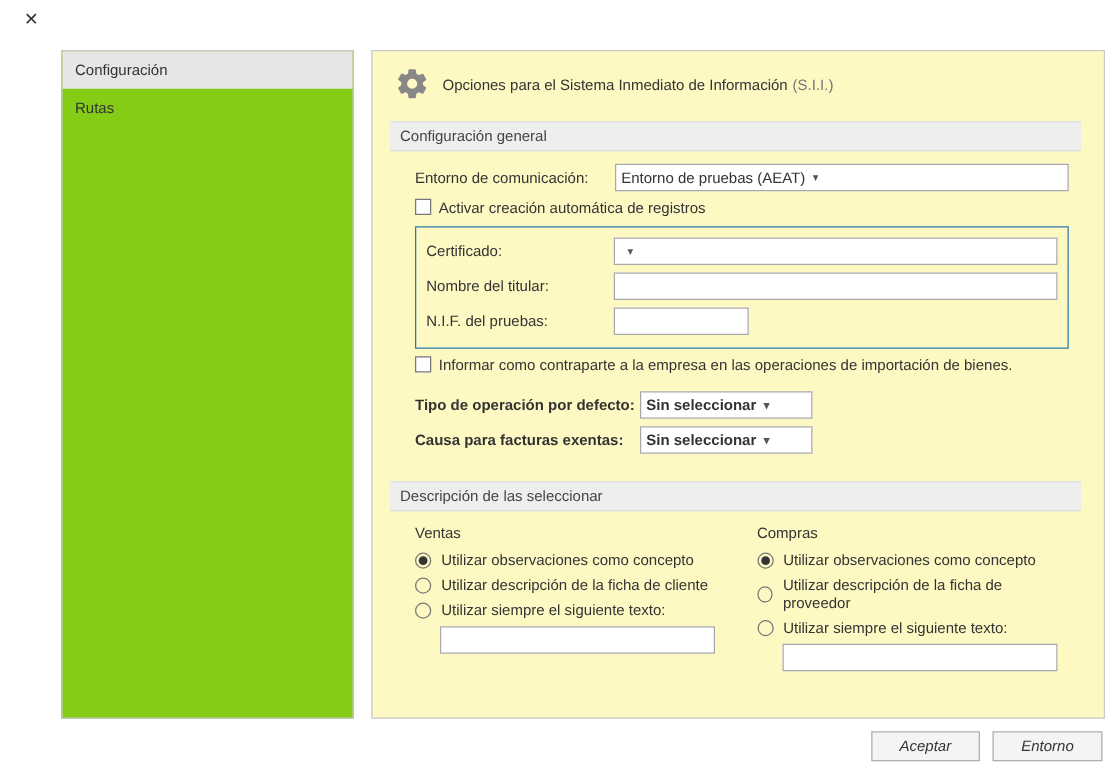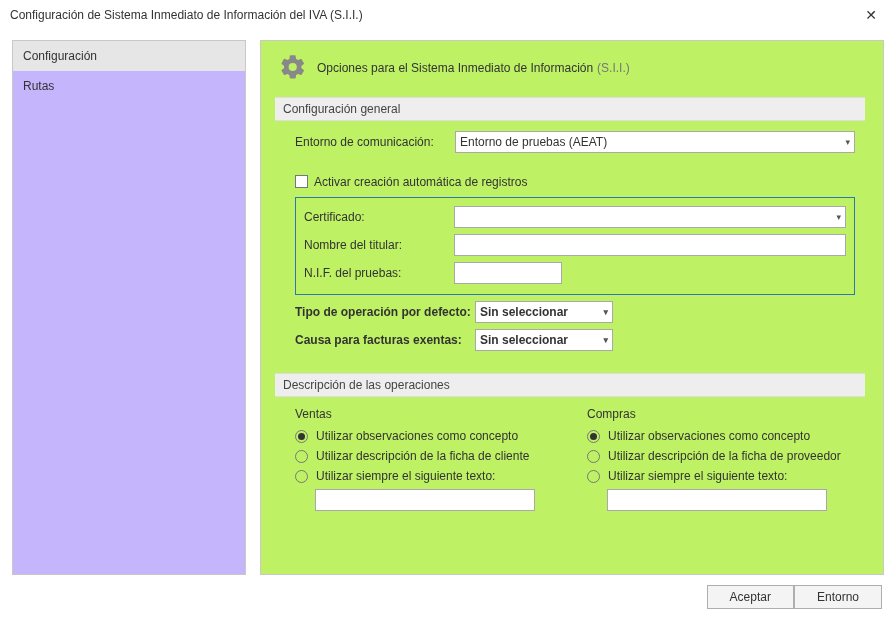--- a/index.html
+++ b/index.html
@@ -4,74 +4,73 @@
 <style>
 * { box-sizing: border-box; margin: 0; padding: 0; font-family: "Segoe UI", Tahoma, sans-serif; font-size: 12px; color: #333; }
 body { background: #fff; width: 896px; height: 619px; position: relative; overflow: hidden; }
 
 .titlebar { height: 30px; display: flex; align-items: center; padding: 0 10px; }
 .titlebar-title { flex: 1; }
 .titlebar-close { width: 30px; text-align: center; font-size: 14px; cursor: pointer; }
 
 .body-area { display: flex; padding: 10px 12px 0 12px; gap: 14px; height: 545px; }
 
-.sidebar { width: 234px; border: 1px solid #c8c8c8; background: #c4b5fd; }
+.sidebar { width: 234px; border: 1px solid #c8c8c8; background: #84cc16; margin-left: 37px; }
 .sidebar-item { padding: 8px 10px; cursor: pointer; }
 .sidebar-item.active { background: #e6e6e6; }
 
-.main { flex: 1; border: 1px solid #c8c8c8; background: #bef264; padding: 12px 18px 12px 14px; overflow: hidden; }
+.main { flex: 1; border: 1px solid #c8c8c8; background: #fef9c3; padding: 12px 18px 12px 14px; overflow: hidden; }
 
 .header-row { display: flex; align-items: center; gap: 10px; margin-bottom: 16px; padding-left: 4px; }
 .gear-icon svg { display: block; }
 .header-title { font-size: 14px; }
 .header-title .suffix { color: #777; }
 
 .section-header { background: #eee; padding: 4px 8px; margin: 6px 0 10px 0; font-weight: 400; color: #444; border-top: 1px solid #ddd; border-bottom: 1px solid #ddd;}
 .section-body { padding: 0 10px 0 20px; }
 
 .form-row { display: flex; align-items: center; margin-bottom: 6px; }
 .form-label { width: 160px; }
 .form-row.cert .form-label,
 .form-row.titular .form-label,
 .form-row.nif .form-label { width: 150px; }
 
 .combo, .textfield { border: 1px solid #a9a9a9; height: 22px; background: #fff; padding: 0 4px; display: flex; align-items: center; position: relative; }
-.combo { justify-content: space-between; cursor: pointer; }
+.combo { cursor: pointer; }
 .combo .caret { font-size: 9px; color: #555; margin-left: 6px; }
 .combo-env { flex: 1; }
 .combo-mid { width: 138px; }
 .combo-cert { flex: 1; }
 .textfield { }
 .tf-titular { flex: 1; }
 .tf-nif { width: 108px; }
 .tf-desc { width: 220px; height: 22px; }
 
-.checkbox-row { display: flex; gap: 6px; margin: 22px 0 8px 0; }
+.checkbox-row { display: flex; gap: 6px; margin: 6px 0 8px 0; }
 .cb { width: 13px; height: 13px; border: 1px solid #777; background: #fff; cursor: pointer; }
 
 .framed { border: 1px solid #2a7ab0; padding: 8px 8px 8px 8px; margin-bottom: 6px; }
 
 .radio-row { display: flex; align-items: center; gap: 8px; margin-bottom: 6px; }
 .radio { width: 13px; height: 13px; border: 1px solid #777; border-radius: 50%; display: flex; align-items: center; justify-content: center; cursor: pointer; }
 .radio.sel::after { content: ""; width: 7px; height: 7px; background: #333; border-radius: 50%; display: block; }
 
 .two-col { display: flex; gap: 24px; }
 .col { flex: 1; }
 .col-title { margin-bottom: 8px; }
 
 .desc-input-row { padding-left: 20px; margin-top: 4px; }
 
-.footer { position: absolute; bottom: 0; left: 16px; right: 0; height: 44px; display: flex; justify-content: flex-end; align-items: center; gap: 0; padding: 0 14px; }
+.footer { position: absolute; bottom: 0; left: 16px; right: 0; height: 44px; display: flex; justify-content: flex-end; align-items: center; gap: 10px; padding: 0 14px; font-style: italic; }
 .btn { border: 1px solid #aeaeae; background: #f4f4f4; padding: 4px 22px; cursor: pointer; }
 </style>
 </head>
 <body>
 
 <div class="titlebar">
-  <div class="titlebar-title">Configuración de Sistema Inmediato de Información del IVA (S.I.I.)</div>
   <div class="titlebar-close">✕</div>
 </div>
 
 <div class="body-area">
   <div class="sidebar">
     <div class="sidebar-item active">Configuración</div>
     <div class="sidebar-item">Rutas</div>
   </div>
 
   <div class="main">
@@ -113,40 +112,44 @@
         <div class="form-row titular">
           <div class="form-label">Nombre del titular:</div>
           <div class="textfield tf-titular"></div>
         </div>
         <div class="form-row nif" style="margin-bottom:2px;">
           <div class="form-label">N.I.F. del pruebas:</div>
           <div class="textfield tf-nif"></div>
         </div>
       </div>
 
+      <div class="checkbox-row" style="margin-top:4px; margin-bottom:14px;">
+        <div class="cb"></div>
+        <span>Informar como contraparte a la empresa en las operaciones de importación de bienes.</span>
+      </div>
     </div>
 
     <div class="section-body" style="padding-bottom:10px;font-weight:bold;">
       <div class="form-row">
         <div class="form-label" style="width:180px;">Tipo de operación por defecto:</div>
         <div class="combo combo-mid">
           <span>Sin seleccionar</span>
           <span class="caret">▾</span>
         </div>
       </div>
       <div class="form-row">
         <div class="form-label" style="width:180px;">Causa para facturas exentas:</div>
         <div class="combo combo-mid">
           <span>Sin seleccionar</span>
           <span class="caret">▾</span>
         </div>
       </div>
     </div>
 
-    <div class="section-header">Descripción de las operaciones</div>
+    <div class="section-header">Descripción de las seleccionar</div>
     <div class="section-body">
       <div class="two-col">
         <div class="col">
           <div class="col-title">Ventas</div>
           <div class="radio-row">
             <div class="radio sel"></div>
             <span>Utilizar observaciones como concepto</span>
           </div>
           <div class="radio-row">
             <div class="radio"></div>

